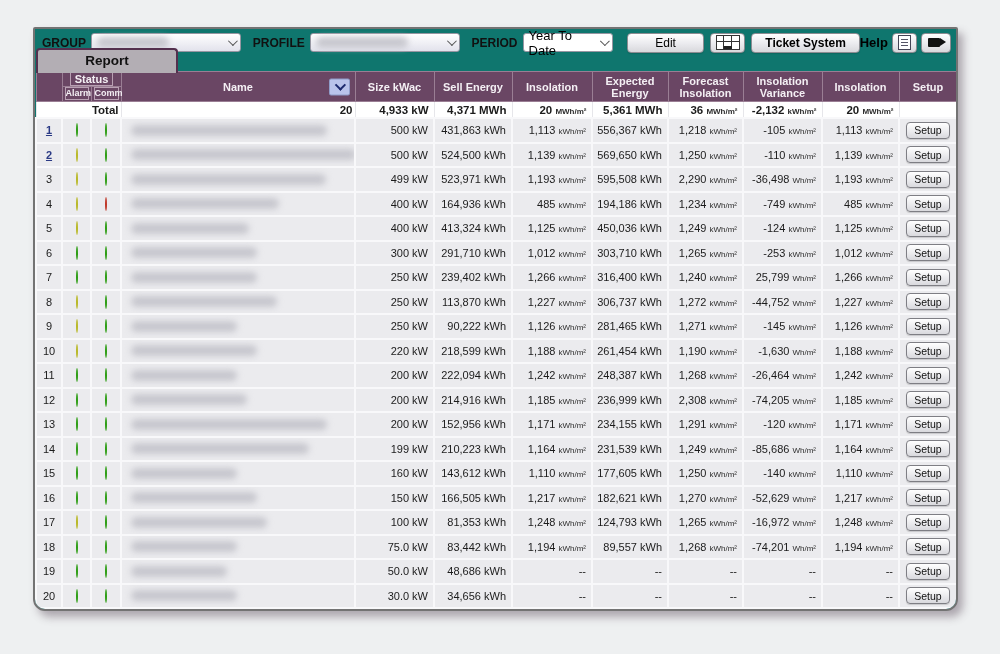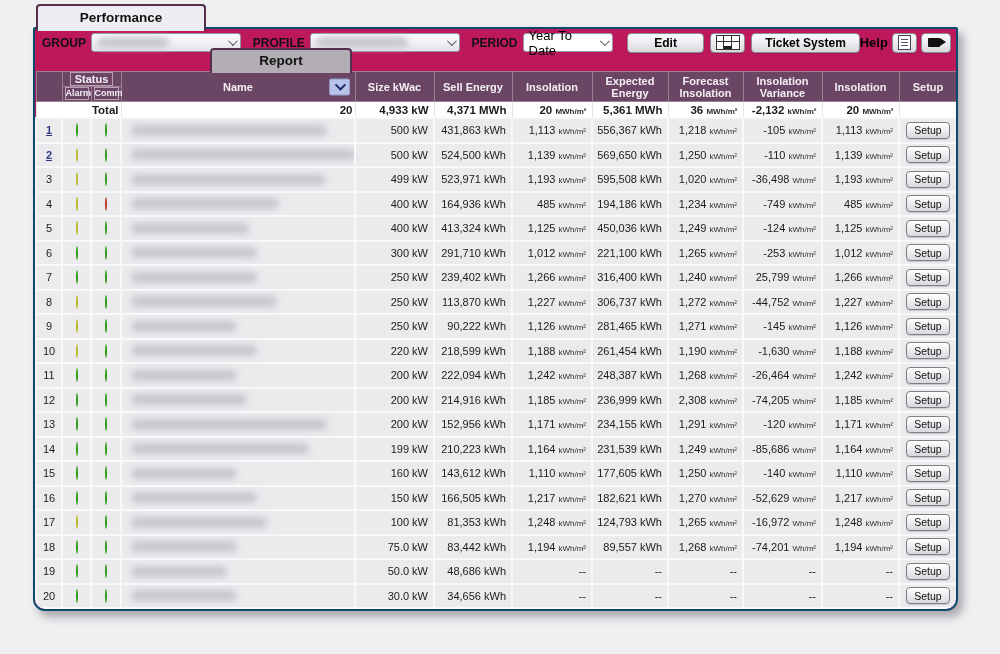--- a/index.html
+++ b/index.html
@@ -9,41 +9,41 @@
 
   
   .tabs{position:absolute;top:4px;left:36px;display:flex;gap:4px;z-index:5;}
   .tab{border:2px solid #54304e;border-bottom:none;border-radius:4px 4px 0 0;
        text-align:center;font-weight:bold;font-size:13.5px;color:#111;cursor:pointer;}
   .tab.active{width:166px;height:25px;line-height:24px;background:#efedf1;}
   .tab.inactive{width:138px;height:23px;line-height:22px;background:#b3aeb4;margin-top:44px;}
 
   
   .panel{position:absolute;left:33px;top:27px;width:921px;
-         border:2px solid #0c4a6e;border-radius:2px 2px 12px 12px;
-         background:#be185d;box-shadow:5px 6px 9px rgba(80,65,80,.42);
+         border:2px solid #737373;border-radius:2px 2px 12px 12px;
+         background:#0f766e;box-shadow:5px 6px 9px rgba(80,65,80,.42);
          overflow:hidden;}
 
   
   .toolbar{display:flex;align-items:center;height:27px;padding:0 5px;font-size:12px;}
   .tb-label{font-weight:bold;color:#111;margin:0 5px 0 2px;}
   .select{height:19px;border:1px solid #9696a2;border-radius:3px;
           background:linear-gradient(#ffffff,#e2e2ec);display:flex;align-items:center;
           padding:0 5px;box-sizing:border-box;cursor:pointer;}
   .select .chev{margin-left:auto;width:6px;height:6px;border-right:1.5px solid #555;
           border-bottom:1.5px solid #555;transform:rotate(45deg) translateY(-2px);}
   .sel-group{width:152px;}
   .sel-profile{width:152px;}
   .sel-period{width:92px;background:#fff;font-size:13px;}
   .blur{background:#c7c7ce;border-radius:6px;filter:blur(3px);height:11px;}
   .btn{height:20px;border:1px solid #8c8c92;border-radius:4px;box-sizing:border-box;
        background:linear-gradient(#ffffff,#eaeaee 55%,#d8d8dc);
        display:flex;align-items:center;justify-content:center;cursor:pointer;
        box-shadow:0 1px 1px rgba(0,0,0,.12);}
-  .btn-edit{width:78px;margin-left:14px;font-weight:bold;font-size:12px;}
+  .btn-edit{width:78px;margin-left:14px;font-weight:normal;font-size:12px;}
   .btn-grid{width:36px;margin-left:6px;}
   .btn-ticket{width:110px;margin-left:6px;font-weight:bold;font-size:12px;text-align:center;}
   .help{margin-left:auto;font-weight:bold;font-size:13px;}
   .icon-btn{width:26px;margin-left:4px;}
 
   
   .grid-glyph{position:relative;width:22px;height:13px;border:1px solid #333;background:#fff;
      background-image:
        linear-gradient(to right,transparent 6px,#333 6px 7px,transparent 7px 14px,#333 14px 15px,transparent 15px),
        linear-gradient(to bottom,transparent 5px,#333 5px 6px,transparent 6px);}
@@ -91,21 +91,20 @@
   .setup-btn{display:inline-block;padding:1.5px 7px;font-size:10.5px;color:#111;
      border:1px solid #7e7e84;border-radius:4px;cursor:pointer;
      background:linear-gradient(#ffffff,#ebebee 55%,#d9d9dd);box-shadow:0 1px 1px rgba(0,0,0,.15);}
 </style>
 </head>
 <body>
 
 <div class="page">
 
   <div class="tabs">
-    <div class="tab active">Performance</div>
     <div class="tab inactive">Report</div>
   </div>
 
   <div class="panel">
 
     <div class="toolbar">
       <span class="tb-label">GROUP</span>
       <div class="select sel-group">
         <span class="blur" style="width:72px"></span>
         <span class="chev"></span>
@@ -238,21 +237,21 @@
             <td class="c-center">3</td>
             <td class="c-center"><span class="orb yellow"></span></td>
             <td class="c-center"><span class="orb green"></span></td>
             <td class="c-name">
               <div class="blur" style="width: 195px;"></div>
             </td>
             <td class="c-right">499 kW</td>
             <td class="c-right">523,971 kWh</td>
             <td class="c-right"><span>1,193</span> <span class="u">kWh/m²</span></td>
             <td class="c-right">595,508 kWh</td>
-            <td class="c-right"><span>1,020</span> <span class="u">kWh/m²</span></td>
+            <td class="c-right"><span>2,290</span> <span class="u">kWh/m²</span></td>
             <td class="c-right"><span>-36,498</span> <span class="u">Wh/m²</span></td>
             <td class="c-right"><span>1,193</span> <span class="u">kWh/m²</span></td>
             <td class="c-center"><span class="setup-btn">Setup</span></td>
           </tr>
           <tr>
             <td class="c-center">4</td>
             <td class="c-center"><span class="orb yellow"></span></td>
             <td class="c-center"><span class="orb red"></span></td>
             <td class="c-name">
               <div class="blur" style="width: 148px;"></div>
@@ -285,21 +284,21 @@
           <tr>
             <td class="c-center">6</td>
             <td class="c-center"><span class="orb green"></span></td>
             <td class="c-center"><span class="orb green"></span></td>
             <td class="c-name">
               <div class="blur" style="width: 126px;"></div>
             </td>
             <td class="c-right">300 kW</td>
             <td class="c-right">291,710 kWh</td>
             <td class="c-right"><span>1,012</span> <span class="u">kWh/m²</span></td>
-            <td class="c-right">221,100 kWh</td>
+            <td class="c-right">303,710 kWh</td>
             <td class="c-right"><span>1,265</span> <span class="u">kWh/m²</span></td>
             <td class="c-right"><span>-253</span> <span class="u">kWh/m²</span></td>
             <td class="c-right"><span>1,012</span> <span class="u">kWh/m²</span></td>
             <td class="c-center"><span class="setup-btn">Setup</span></td>
           </tr>
           <tr>
             <td class="c-center">7</td>
             <td class="c-center"><span class="orb green"></span></td>
             <td class="c-center"><span class="orb green"></span></td>
             <td class="c-name">

